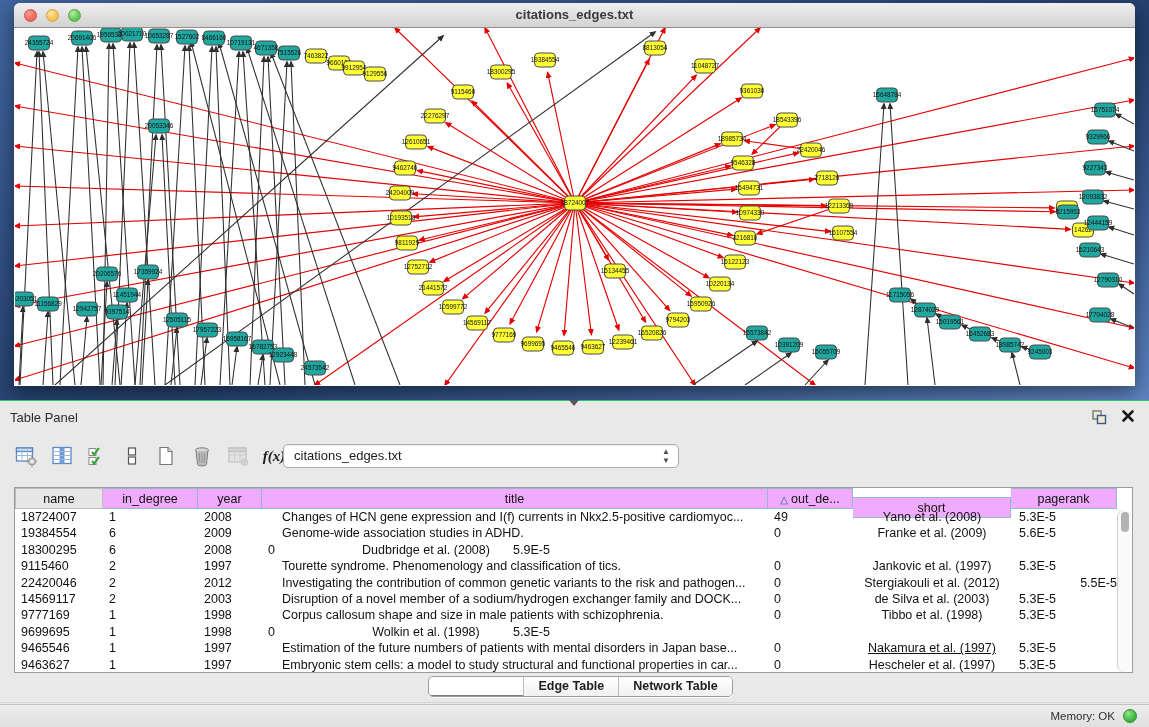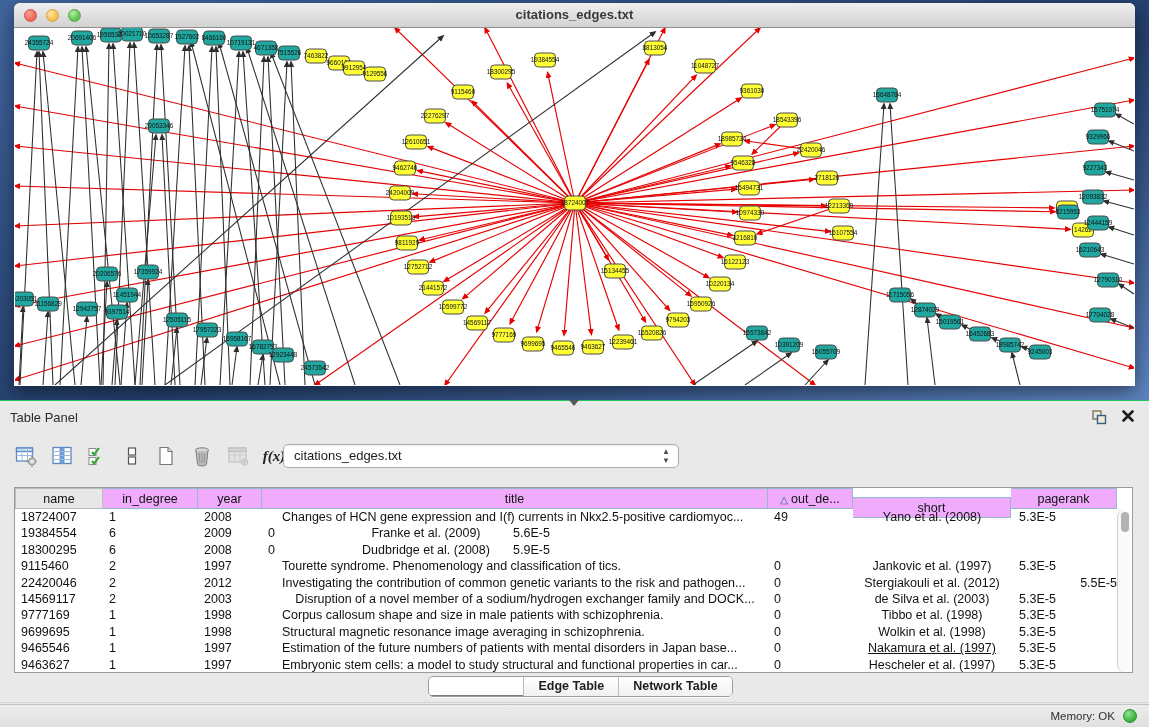--- a/index.html
+++ b/index.html
@@ -689,20 +689,21 @@
           <div class="td" style="width: 64px; text-align: left; padding-left: 6px;">2008</div>
           <div class="td" style="width: 506px; text-align: left; padding-left: 20px;">Changes of HCN gene expression and I(f) currents in Nkx2.5-positive cardiomyoc...</div>
           <div class="td" style="width: 85px; text-align: left; padding-left: 6px;">49</div>
           <div class="td" style="width: 158px; text-align: center;">Yano et al. (2008)</div>
           <div class="td" style="width: 106px; text-align: left; padding-left: 8px;">5.3E-5</div>
         </div>
         <div class="tr">
           <div class="td" style="width: 88px; text-align: left; padding-left: 6px;">19384554</div>
           <div class="td" style="width: 95px; text-align: left; padding-left: 6px;">6</div>
           <div class="td" style="width: 64px; text-align: left; padding-left: 6px;">2009</div>
+          <div class="td" style="width: 506px; text-align: left; padding-left: 20px;">Genome-wide association studies in ADHD.</div>
           <div class="td" style="width: 85px; text-align: left; padding-left: 6px;">0</div>
           <div class="td" style="width: 158px; text-align: center;">Franke et al. (2009)</div>
           <div class="td" style="width: 106px; text-align: left; padding-left: 8px;">5.6E-5</div>
         </div>
         <div class="tr">
           <div class="td" style="width: 88px; text-align: left; padding-left: 6px;">18300295</div>
           <div class="td" style="width: 95px; text-align: left; padding-left: 6px;">6</div>
           <div class="td" style="width: 64px; text-align: left; padding-left: 6px;">2008</div>
           <div class="td" style="width: 85px; text-align: left; padding-left: 6px;">0</div>
           <div class="td" style="width: 158px; text-align: center;">Dudbridge et al. (2008)</div>
@@ -723,39 +724,38 @@
           <div class="td" style="width: 64px; text-align: left; padding-left: 6px;">2012</div>
           <div class="td" style="width: 506px; text-align: left; padding-left: 20px;">Investigating the contribution of common genetic variants to the risk and pathogen...</div>
           <div class="td" style="width: 85px; text-align: left; padding-left: 6px;">0</div>
           <div class="td" style="width: 158px; text-align: center;">Stergiakouli et al. (2012)</div>
           <div class="td" style="width: 106px; text-align: right; padding-left: 8px;">5.5E-5</div>
         </div>
         <div class="tr">
           <div class="td" style="width: 88px; text-align: left; padding-left: 6px;">14569117</div>
           <div class="td" style="width: 95px; text-align: left; padding-left: 6px;">2</div>
           <div class="td" style="width: 64px; text-align: left; padding-left: 6px;">2003</div>
-          <div class="td" style="width: 506px; text-align: center; padding-left: 20px;">Disruption of a novel member of a sodium/hydrogen exchanger family and DOCK...</div>
+          <div class="td" style="width: 506px; text-align: left; padding-left: 20px;">Disruption of a novel member of a sodium/hydrogen exchanger family and DOCK...</div>
           <div class="td" style="width: 85px; text-align: left; padding-left: 6px;">0</div>
           <div class="td" style="width: 158px; text-align: center;">de Silva et al. (2003)</div>
           <div class="td" style="width: 106px; text-align: left; padding-left: 8px;">5.3E-5</div>
         </div>
         <div class="tr">
           <div class="td" style="width: 88px; text-align: left; padding-left: 6px;">9777169</div>
           <div class="td" style="width: 95px; text-align: left; padding-left: 6px;">1</div>
           <div class="td" style="width: 64px; text-align: left; padding-left: 6px;">1998</div>
           <div class="td" style="width: 506px; text-align: left; padding-left: 20px;">Corpus callosum shape and size in male patients with schizophrenia.</div>
           <div class="td" style="width: 85px; text-align: left; padding-left: 6px;">0</div>
           <div class="td" style="width: 158px; text-align: center;">Tibbo et al. (1998)</div>
           <div class="td" style="width: 106px; text-align: left; padding-left: 8px;">5.3E-5</div>
         </div>
         <div class="tr">
           <div class="td" style="width: 88px; text-align: left; padding-left: 6px;">9699695</div>
           <div class="td" style="width: 95px; text-align: left; padding-left: 6px;">1</div>
           <div class="td" style="width: 64px; text-align: left; padding-left: 6px;">1998</div>
-          <div class="td" style="width: 506px; text-align: left; padding-left: 20px;">Structural magnetic resonance image averaging in schizophrenia.</div>
           <div class="td" style="width: 85px; text-align: left; padding-left: 6px;">0</div>
           <div class="td" style="width: 158px; text-align: center;">Wolkin et al. (1998)</div>
           <div class="td" style="width: 106px; text-align: left; padding-left: 8px;">5.3E-5</div>
         </div>
         <div class="tr">
           <div class="td" style="width: 88px; text-align: left; padding-left: 6px;">9465546</div>
           <div class="td" style="width: 95px; text-align: left; padding-left: 6px;">1</div>
           <div class="td" style="width: 64px; text-align: left; padding-left: 6px;">1997</div>
           <div class="td" style="width: 506px; text-align: left; padding-left: 20px;">Estimation of the future numbers of patients with mental disorders in Japan base...</div>
           <div class="td" style="width: 85px; text-align: left; padding-left: 6px;">0</div>

